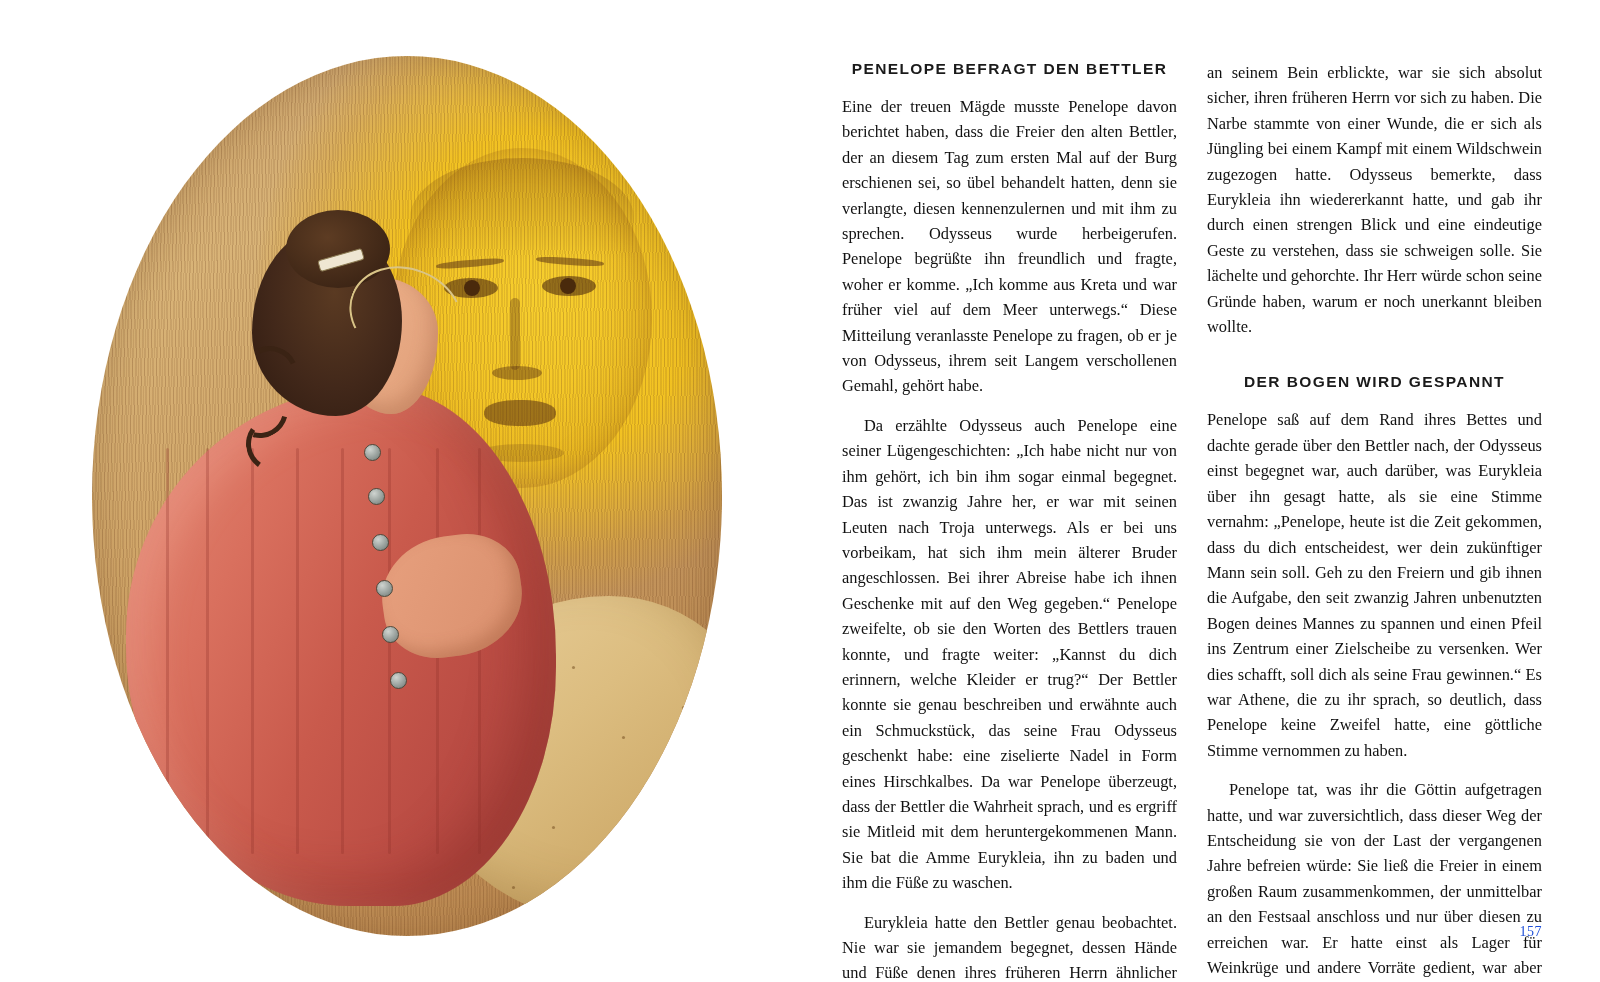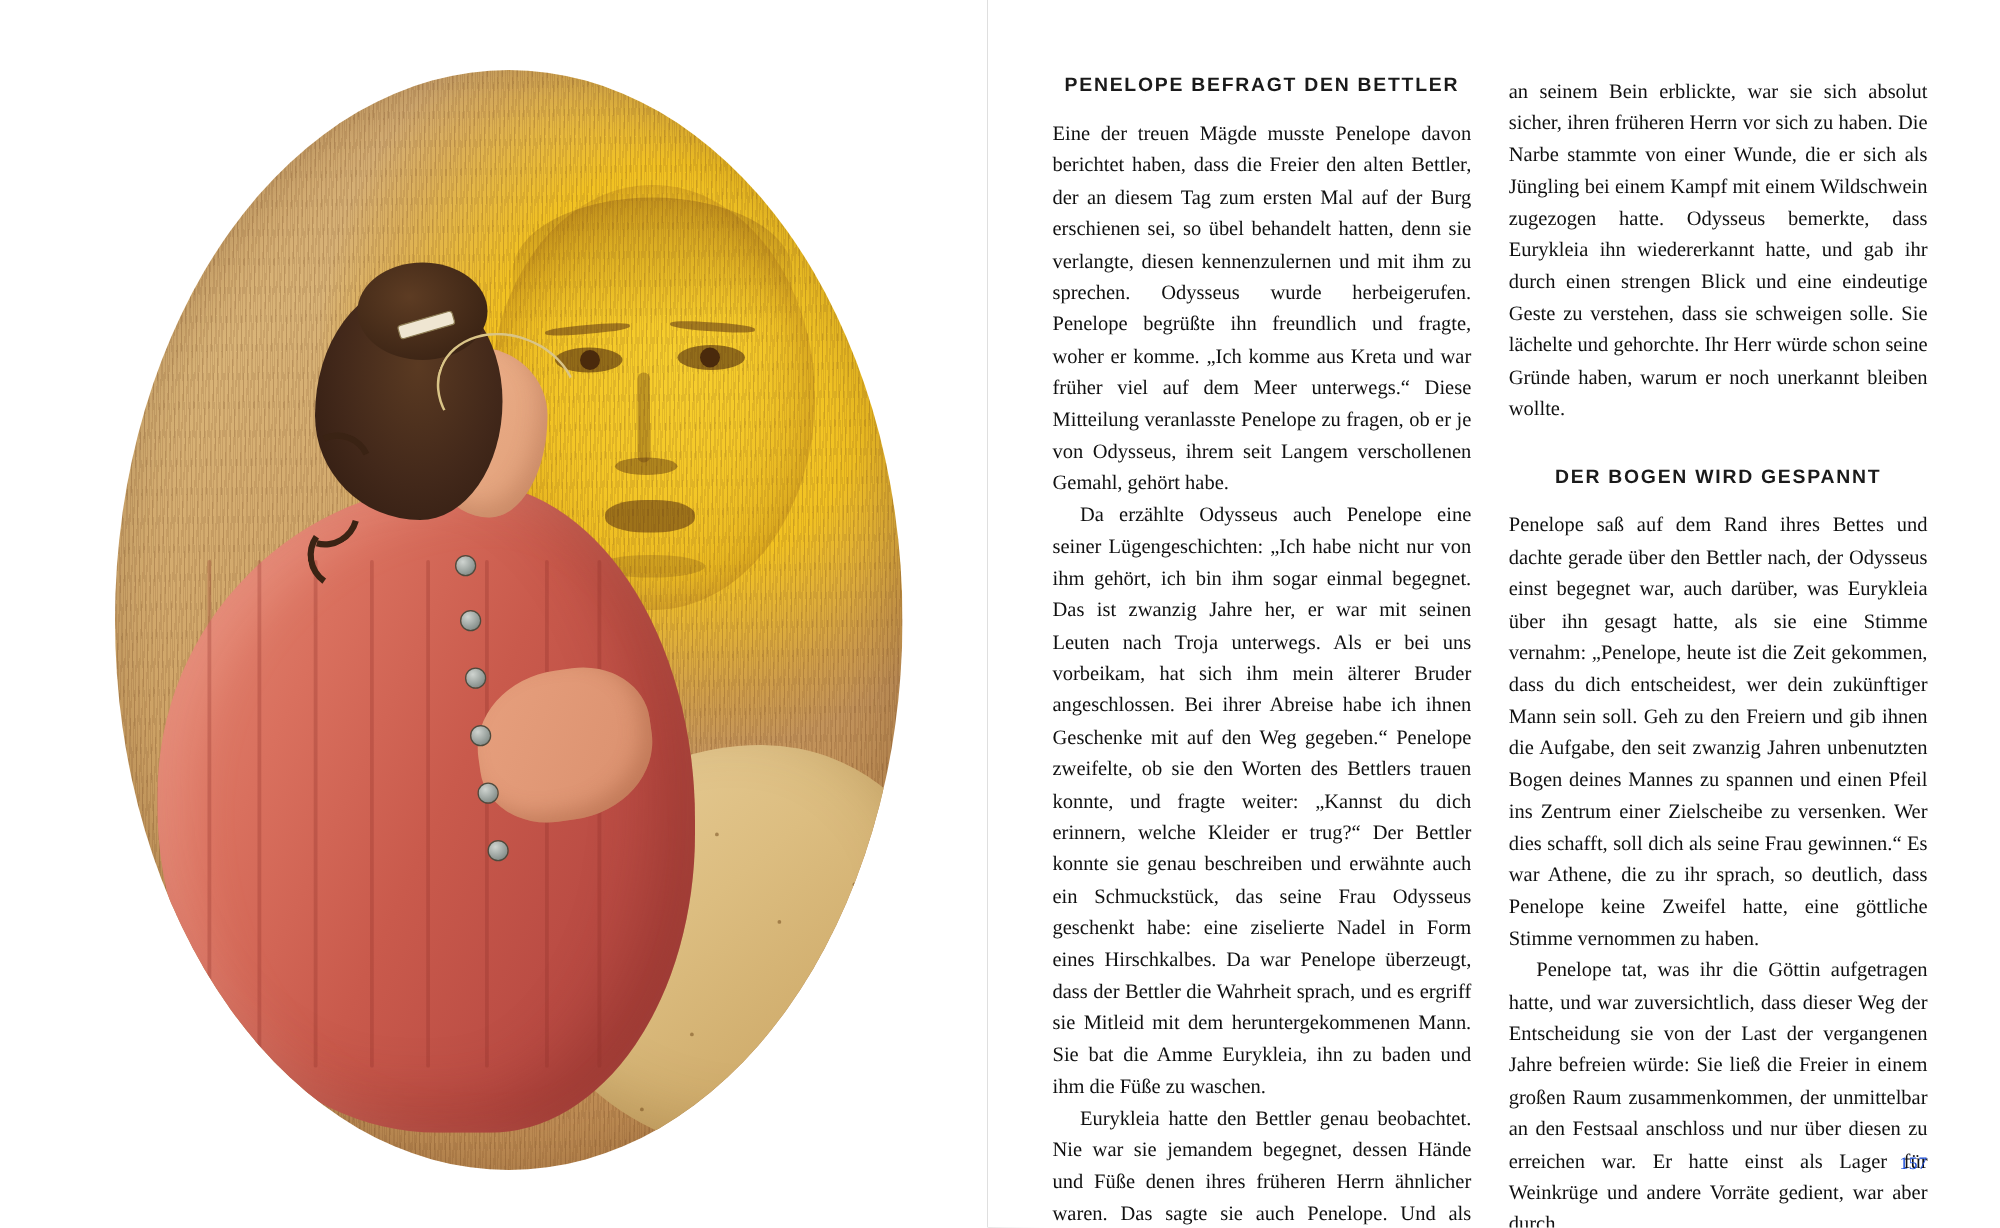--- a/index.html
+++ b/index.html
@@ -258,21 +258,21 @@
   p.body {
     font-family: "Liberation Serif", serif;
     font-size: 16.4px;
     line-height: 25.4px;
     color: #111111;
     margin: 0;
     text-align: justify;
     text-justify: inter-word;
     hyphens: manual;
   }
-  p.body + p.body { text-indent: 22px; }
+  p.body + p.body { text-indent: 22px; margin-top: 14px; }
   .page-number {
     position: absolute;
     right: 58px;
     bottom: 42px;
     font-family: "Liberation Serif", serif;
     font-size: 14px;
     color: #1d4ed8;
     letter-spacing: 0.5px;
   }
 </style>

